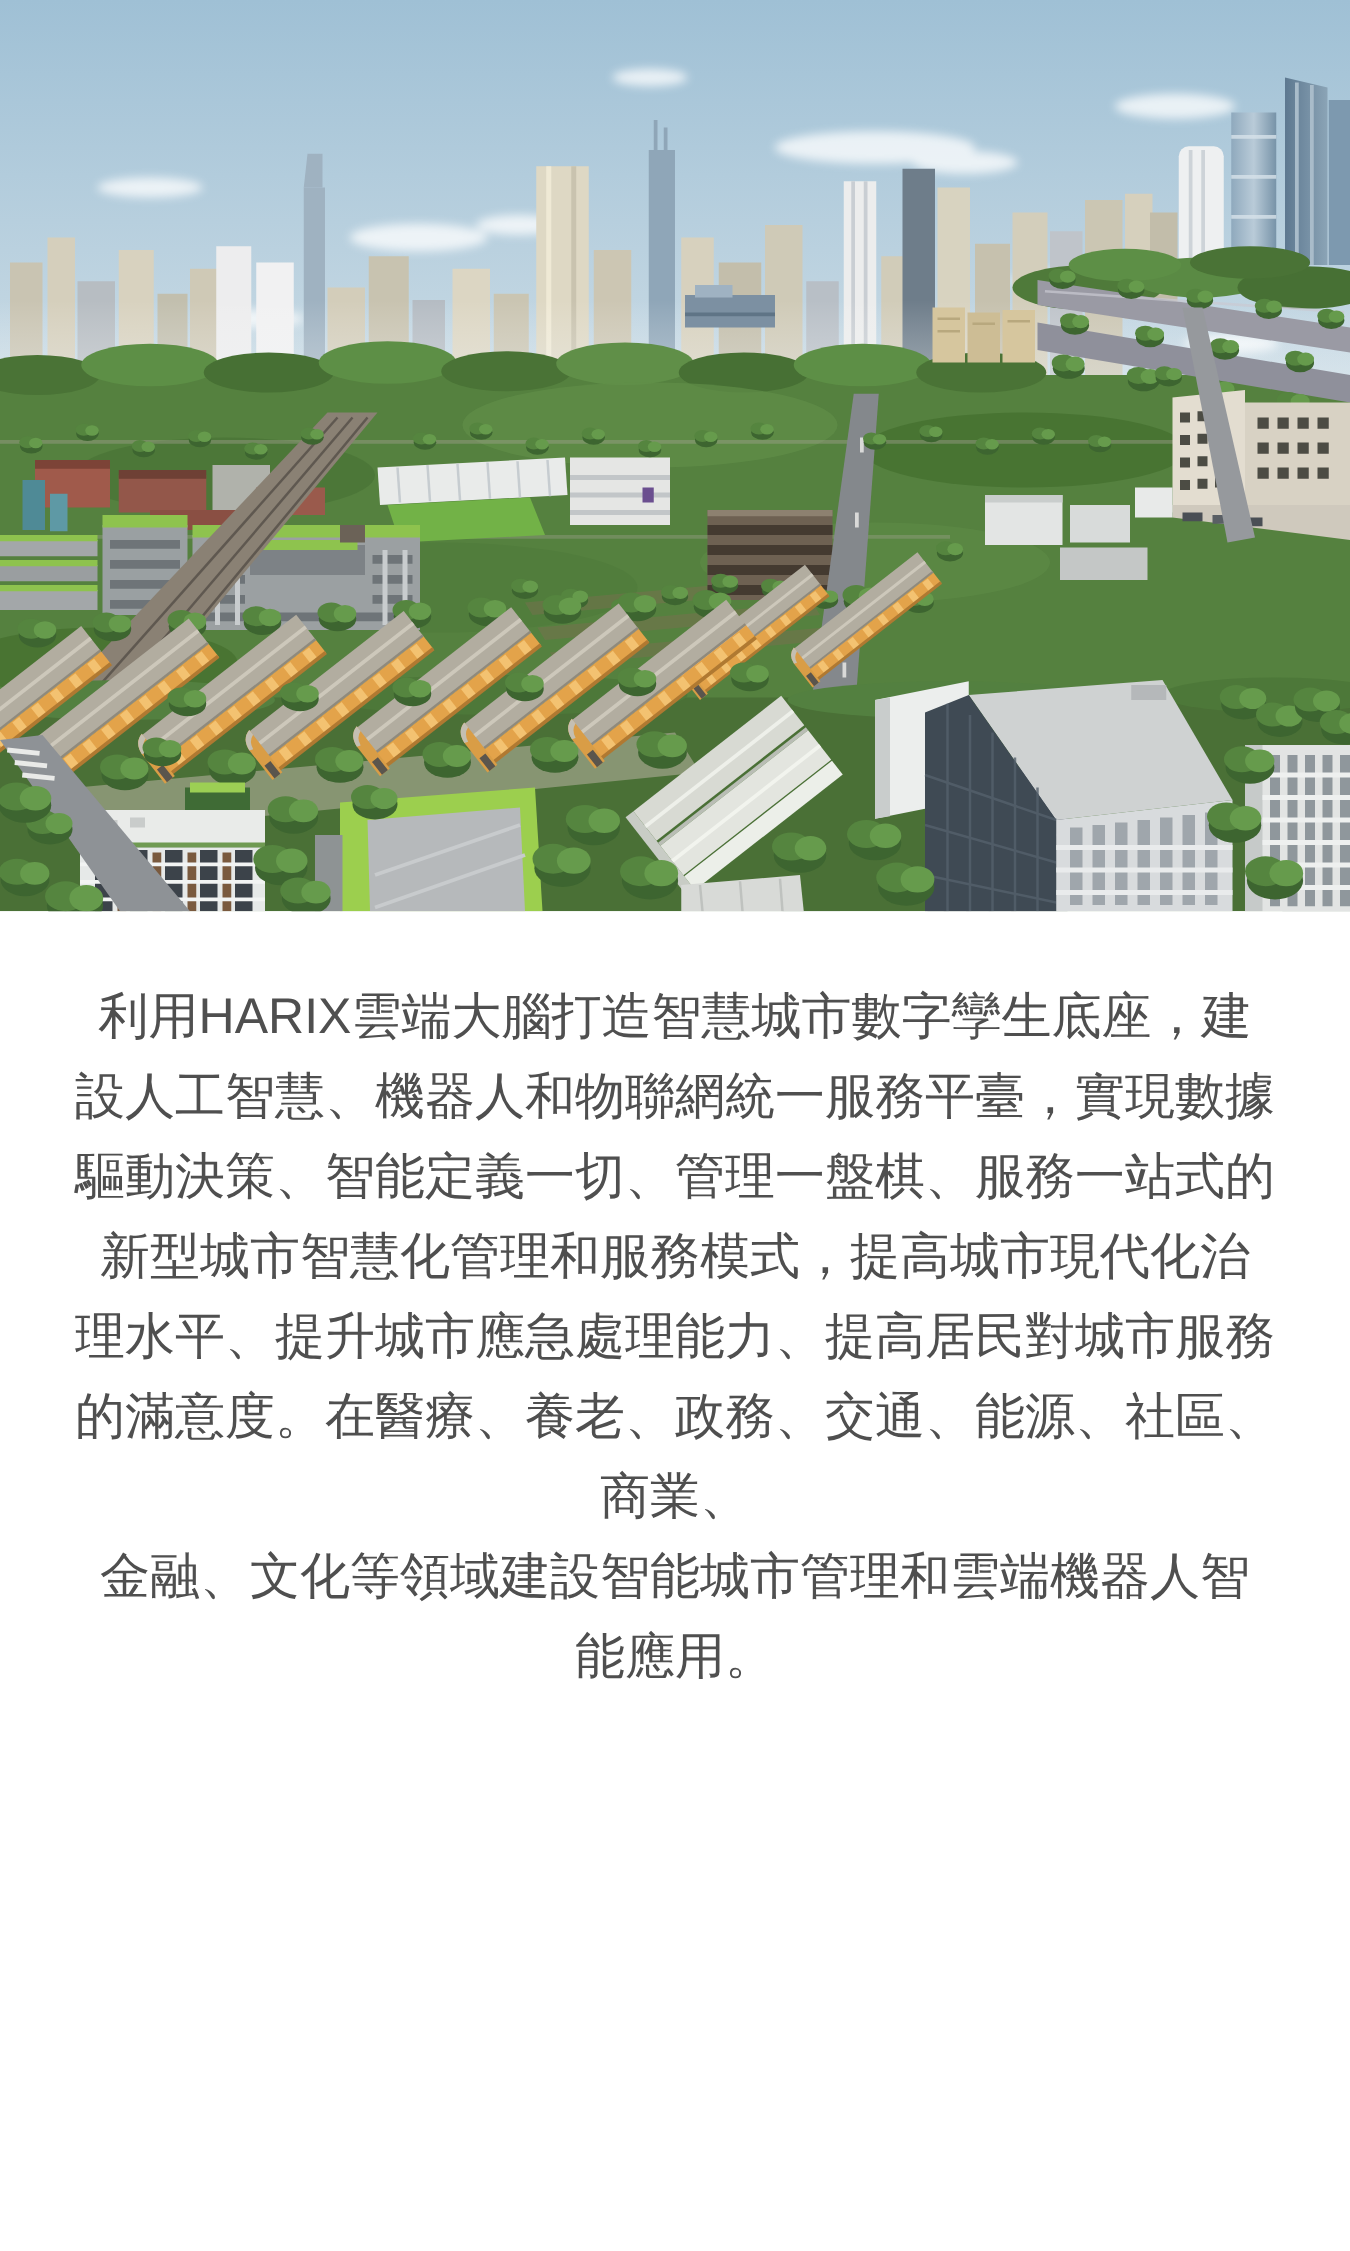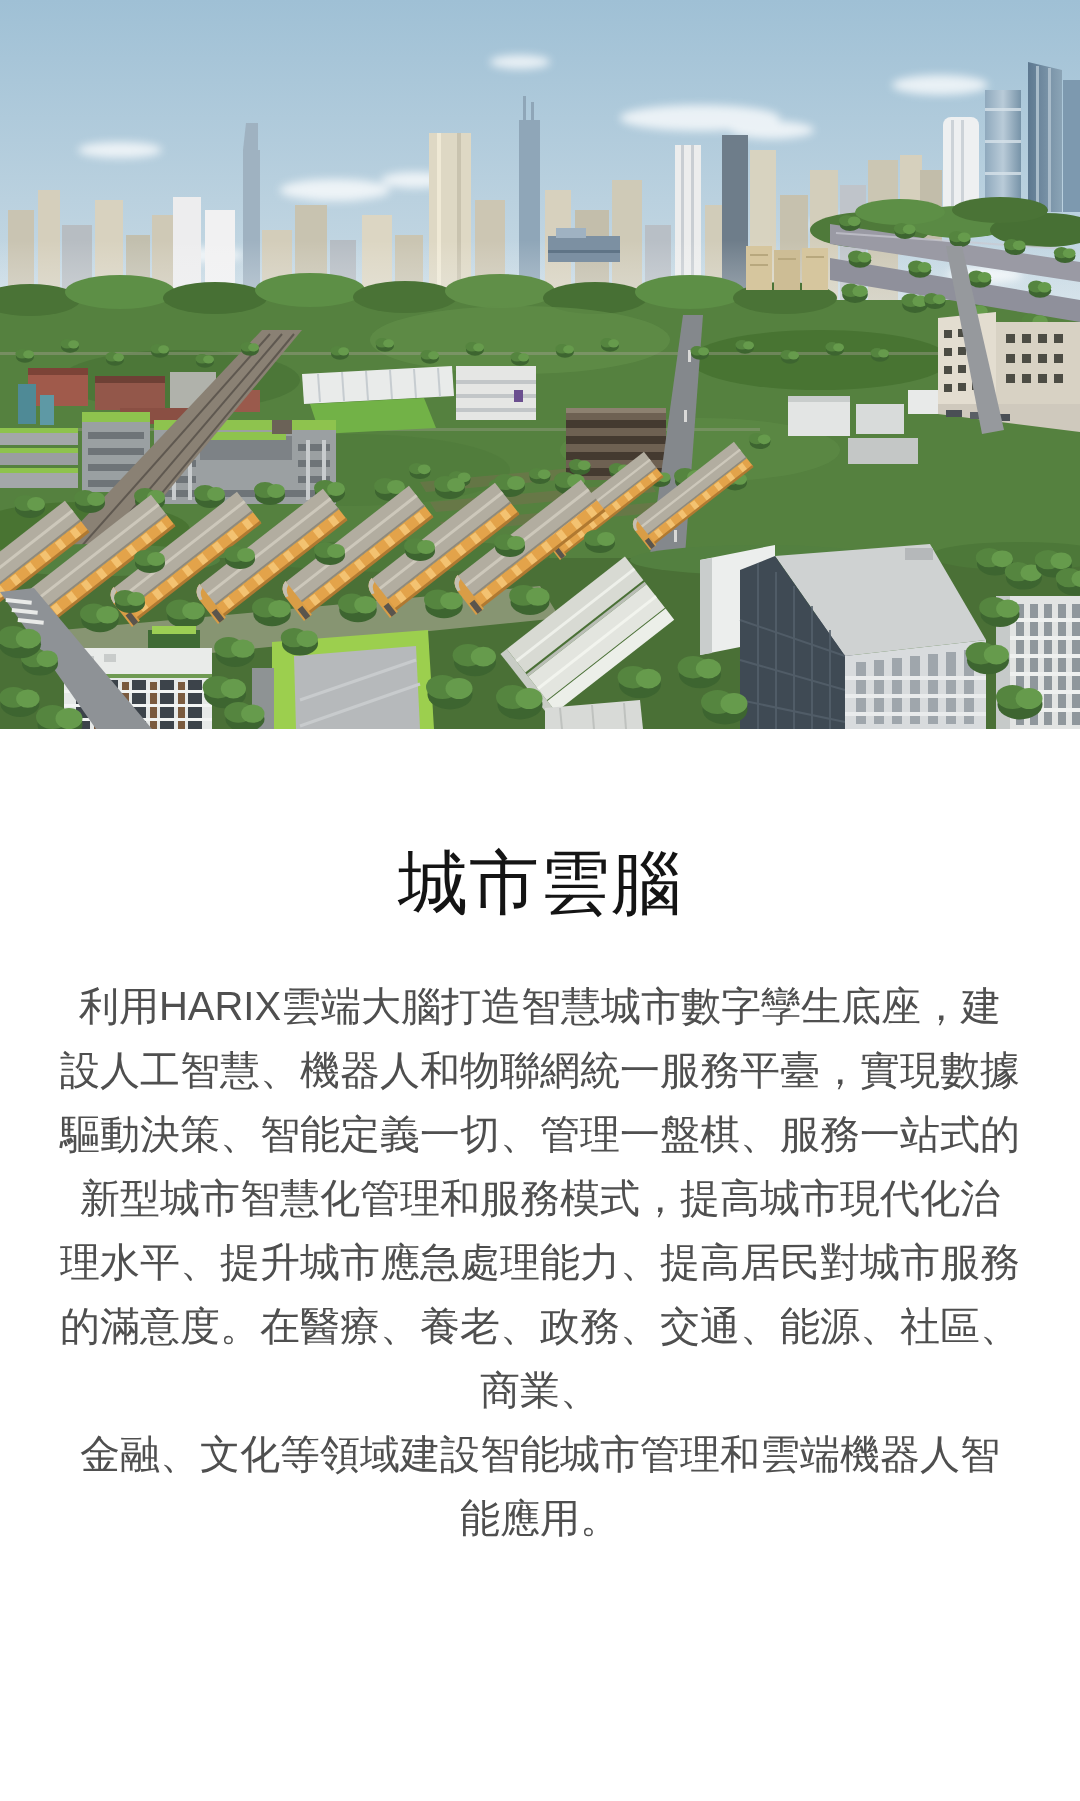--- a/index.html
+++ b/index.html
@@ -590,21 +590,20 @@
           <use href="#tr" transform="translate(640,680) scale(1.4)"></use>
       <use href="#tr" transform="translate(700,670) scale(1.4)"></use>
           <use href="#tr" transform="translate(725,705) scale(1.5)"></use>
       <use href="#tr" transform="translate(60,720) scale(1.5)"></use>
           <use href="#tr" transform="translate(300,640) scale(1.2)"></use>
     </g>
   </svg>
   </figure>
 
   <section class="text-block">
-    <h1 class="title">城市雲腦</h1>
     <p class="body-text">利用HARIX雲端大腦打造智慧城市數字孿生底座，建
 設人工智慧、機器人和物聯網統一服務平臺，實現數據
 驅動決策、智能定義一切、管理一盤棋、服務一站式的
 新型城市智慧化管理和服務模式，提高城市現代化治
 理水平、提升城市應急處理能力、提高居民對城市服務
 的滿意度。在醫療、養老、政務、交通、能源、社區、商業、
 金融、文化等領域建設智能城市管理和雲端機器人智
 能應用。</p>
   </section>
 

